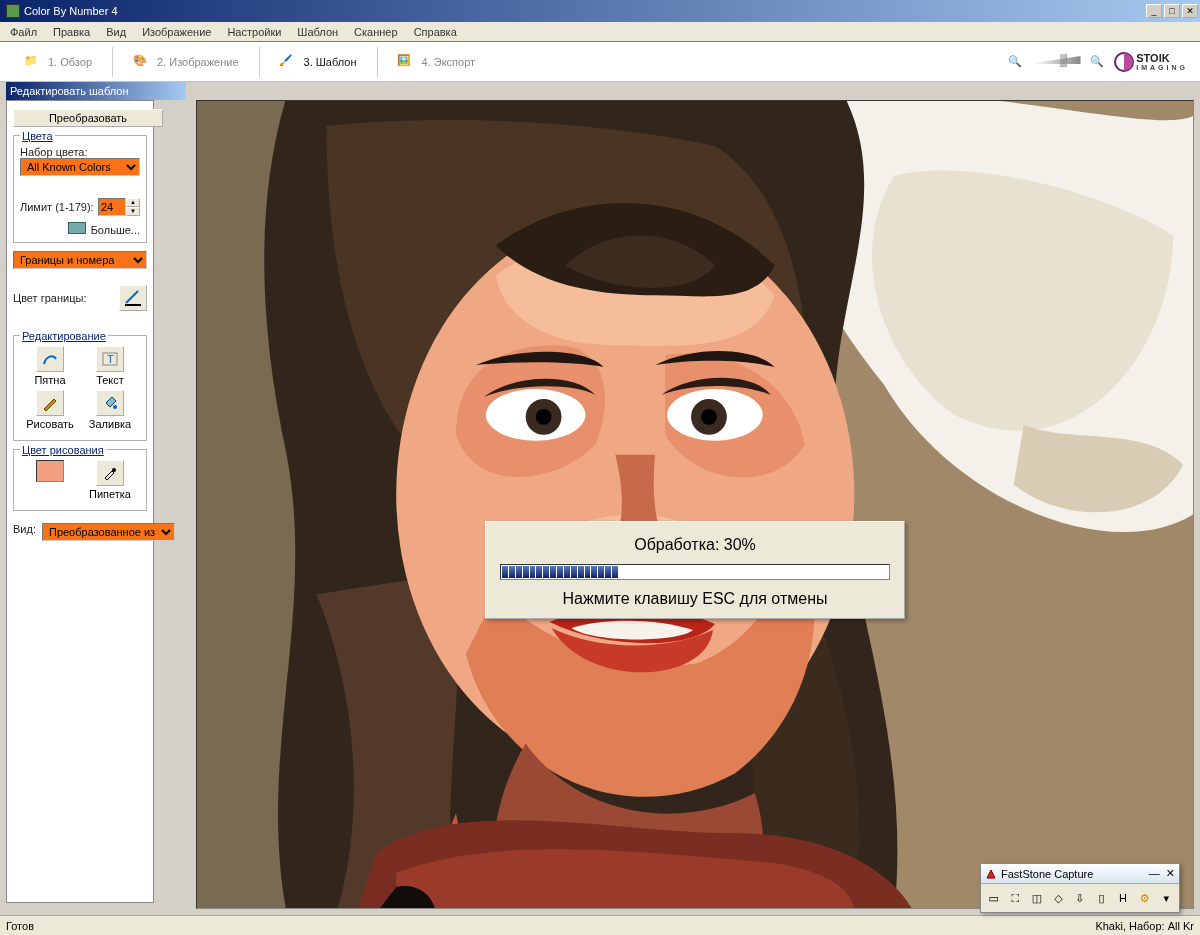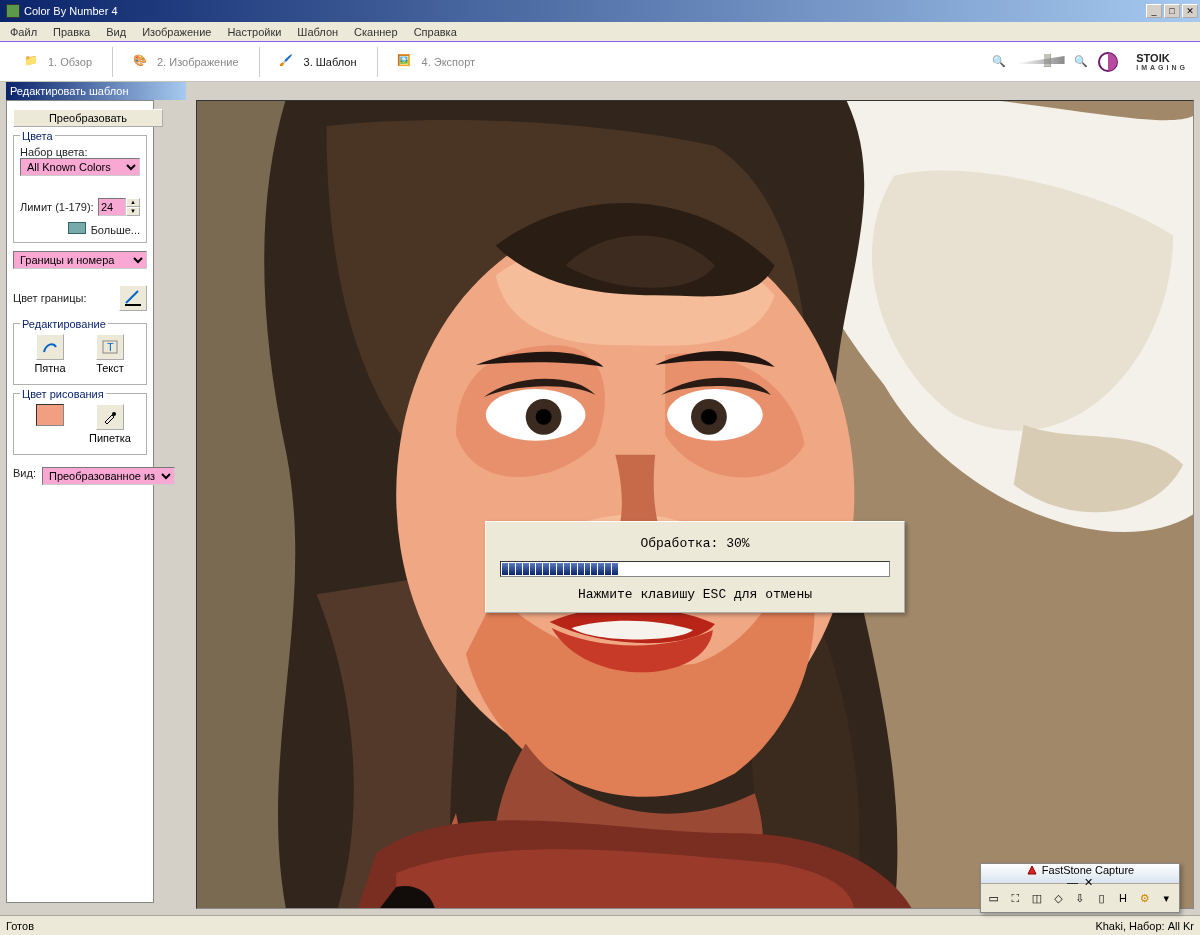--- a/index.html
+++ b/index.html
@@ -14,38 +14,38 @@
 .menubar { height: 20px; background: #ece9d8; display: flex; align-items: center; padding: 0 4px; gap: 4px; border-bottom: 1px solid #8b5cf6; }
 .menubar span { padding: 2px 6px; color: #333; cursor: default; }
 
 .tabbar { height: 40px; background: #fff; display: flex; align-items: center; border-bottom: 1px solid #c9c3ba; padding: 0 4px; justify-content: space-between; }
 .tabs { display: flex; align-items: center; height: 100%; }
 .tab { display: flex; align-items: center; gap: 6px; padding: 0 20px; height: 100%; color: #888; cursor: default; }
 .tab.active { color: #111; }
 .tab-icon { width: 18px; height: 16px; display: inline-block; }
 .tabbar-right { display: flex; align-items: center; gap: 10px; padding-right: 8px; }
 .toolsep { width: 1px; height: 30px; background: #ccc; }
-.logo { font-weight: bold; font-family: Georgia, serif; font-size: 18px; color: #222; display: flex; align-items: center; gap: 18px; }
+.logo { font-weight: bold; font-family: Georgia, serif; font-size: 18px; color: #222; display: flex; align-items: center; gap: 2px; }
 .logo-sub { font-size: 7px; letter-spacing: 3px; color: #444; }
 
 .workspace { position: absolute; top: 82px; bottom: 20px; left: 0; right: 0; background: #d4d0c8; }
 
 .sidebar-head { position: absolute; left: 6px; top: 0; width: 180px; height: 18px; background: linear-gradient(to right, #0a246a, #a6caf0); color: #fff; padding-left: 4px; line-height: 18px; }
 
 .sidebar { position: absolute; left: 6px; top: 18px; width: 148px; bottom: 12px; background: #fff; border: 1px solid #888; padding: 6px; display: flex; flex-direction: column; }
 
 .btn { background: #ece9d8; border: 1px outset #fff; padding: 2px 8px; text-align: center; cursor: default; }
 .btn-main { width: 150px; margin: 2px auto 8px; display: block; }
 
 .fieldset { border: 1px solid #b0b0b0; padding: 4px 6px 6px; margin-bottom: 8px; }
-.fieldset-title { color: #0a246a; font-size: 11px; margin-bottom: 2px; position: relative; top: -10px; background: #fff; display: inline-block; padding: 0 2px; }
+.fieldset-title { color: #0a246a; font-size: 11px; margin-bottom: 2px; position: relative; top: -10px; background: #fff; display: inline-block; padding: 0 2px; text-decoration: underline; }
 .fieldset-body { margin-top: -8px; }
 .row { display: flex; align-items: center; justify-content: space-between; margin-bottom: 6px; }
 .label { color: #222; }
-select, input[type=text] { border: 1px inset #ccc; background: #f9a8d4; padding: 1px 2px; height: 18px; font-size: 11px; }
+select, input[type=text] { border: 1px inset #ccc; background: #f97316; padding: 1px 2px; height: 18px; font-size: 11px; }
 select.full { width: 100%; }
 .spinbox { display: flex; width: 42px; }
 .spinbox input { width: 28px; }
 .spin-btns { width: 14px; display: flex; flex-direction: column; }
 .spin-btns div { height: 9px; border: 1px outset #fff; background: #ece9d8; font-size: 6px; text-align: center; line-height: 6px; }
 
 .icon-btn-col { display: flex; justify-content: space-around; margin-bottom: 4px; }
 .icon-btn { display: flex; flex-direction: column; align-items: center; gap: 2px; width: 50px; }
 .icon-box { width: 28px; height: 26px; border: 1px outset #fff; background: #ece9d8; display: flex; align-items: center; justify-content: center; }
 .swatch { width: 28px; height: 22px; border: 1px inset #888; }
@@ -54,29 +54,29 @@
 .more-icon { display:inline-block; width:18px; height:12px; background:#7aa; border:1px solid #366; margin-right:2px; }
 
 .bottom-tools { display: flex; justify-content: space-around; margin-top: auto; margin-bottom: 6px; }
 
 .view-row { display: flex; align-items: flex-start; gap: 6px; margin-top: 4px; border-radius: 8px; }
 
 .canvas-area { position: absolute; left: 196px; right: 6px; top: 18px; bottom: 6px; border: 1px inset #888; overflow: hidden; }
 .canvas-svg { width: 100%; height: 100%; display: block; }
 
 .dialog { position: absolute; left: 50%; top: 420px; transform: translateX(-50%); width: 420px; background: #ece9d8; border: 1px outset #fff; padding: 14px 10px 10px; box-shadow: 2px 2px 4px rgba(0,0,0,0.3); display:flex; flex-direction:column; align-items:center; gap:10px; }
-.dialog-label { font-size: 13px; font-family: Liberation Mono, monospace; }
+.dialog-label { font-size: 16px; }
 .progress-outer { width: 390px; height: 16px; border: 1px inset #888; background: #fff; padding: 1px; }
 .progress-inner { height: 100%; width: 30%; display: flex; gap: 1px; }
 .progress-seg { width: 6px; height: 100%; background: linear-gradient(to bottom, #5a7ac0, #0a246a); }
 
 .statusbar { position: absolute; bottom: 0; left: 0; right: 0; height: 20px; background: #ece9d8; border-top: 1px solid #aca899; display: flex; align-items: center; justify-content: space-between; padding: 0 6px; }
 
 .capture-win { position: absolute; right: 20px; bottom: 22px; width: 200px; background: #ece9d8; border: 1px solid #888; box-shadow: 2px 2px 4px rgba(0,0,0,0.3); }
-.capture-title { height: 20px; background: linear-gradient(to bottom, #fff, #d8e4f0); display: flex; align-items: center; justify-content: space-between; padding: 0 4px; border-bottom: 1px solid #aca899; flex-direction: column; }
+.capture-title { height: 20px; background: linear-gradient(to bottom, #fff, #d8e4f0); display: flex; align-items: center; justify-content: space-between; padding: 0 4px; border-bottom: 1px solid #aca899; }
 .capture-icons { height: 28px; display: flex; align-items: center; justify-content: space-around; padding: 2px; }
 .cap-ico { width: 16px; height: 16px; display:flex; align-items:center; justify-content:center; }
 
 .zoom-slider { width: 48px; height: 8px; background: linear-gradient(to right, transparent, #888); clip-path: polygon(0 90%, 100% 0, 100% 100%, 0 100%); }
 .zoom-thumb { width:8px; height:14px; background:#c5c2b8; border:1px outset #fff; margin-left:26px; margin-top:-11px; }
 </style>
 </head>
 <body>
 
 <div class="titlebar">
@@ -177,40 +177,59 @@
     <div class="row">
       <span class="label">Цвет границы:</span>
       <div class="icon-box">
         <svg width="18" height="18">
             <path d="M2 14 L14 2" stroke="#06c" stroke-width="2"></path>
             <rect x="1" y="15" width="16" height="2" fill="#000"></rect>
           </svg>
       </div>
     </div>
 
-    <div class="fieldset" style="margin-top:6px">
+    <div class="fieldset" style="margin-top:18px">
       <span class="fieldset-title">Редактирование</span>
       <div class="fieldset-body">
         <div class="icon-btn-col">
           <div class="icon-btn">
             <div class="icon-box">
                 <svg width="18" height="16">
                   <path d="M3 13 C5 5 12 3 15 8" stroke="#06c" fill="none" stroke-width="2"></path>
                 </svg>
               </div>
             <span>Пятна</span>
           </div>
           <div class="icon-btn">
             <div class="icon-box">
                 <svg width="16" height="14">
                   <rect x="1" y="1" width="14" height="12" fill="none" stroke="#888"></rect>
                   <text x="5" y="11" font-size="10" fill="#06c">T</text>
                 </svg>
               </div>
             <span>Текст</span>
+          </div>
+        </div>
+        <div class="icon-btn-col">
+          <div class="icon-btn">
+            <div class="icon-box">
+                <svg width="16" height="16">
+                  <path d="M2 14 L12 4 L14 6 L4 16 Z" fill="#c80" stroke="#640"></path>
+                </svg>
+              </div>
+            <span>Рисовать</span>
+          </div>
+          <div class="icon-btn">
+            <div class="icon-box">
+                <svg width="16" height="16">
+                  <path d="M4 8 L10 2 L14 6 L8 12 Z" fill="#8bc" stroke="#046"></path>
+                  <circle cx="13" cy="12" r="2" fill="#06c"></circle>
+                </svg>
+              </div>
+            <span>Заливка</span>
           </div>
         </div>
       </div>
     </div>
 
     <div class="fieldset">
       <span class="fieldset-title">Цвет рисования</span>
       <div class="fieldset-body">
         <div class="icon-btn-col">
           <div class="icon-btn">

